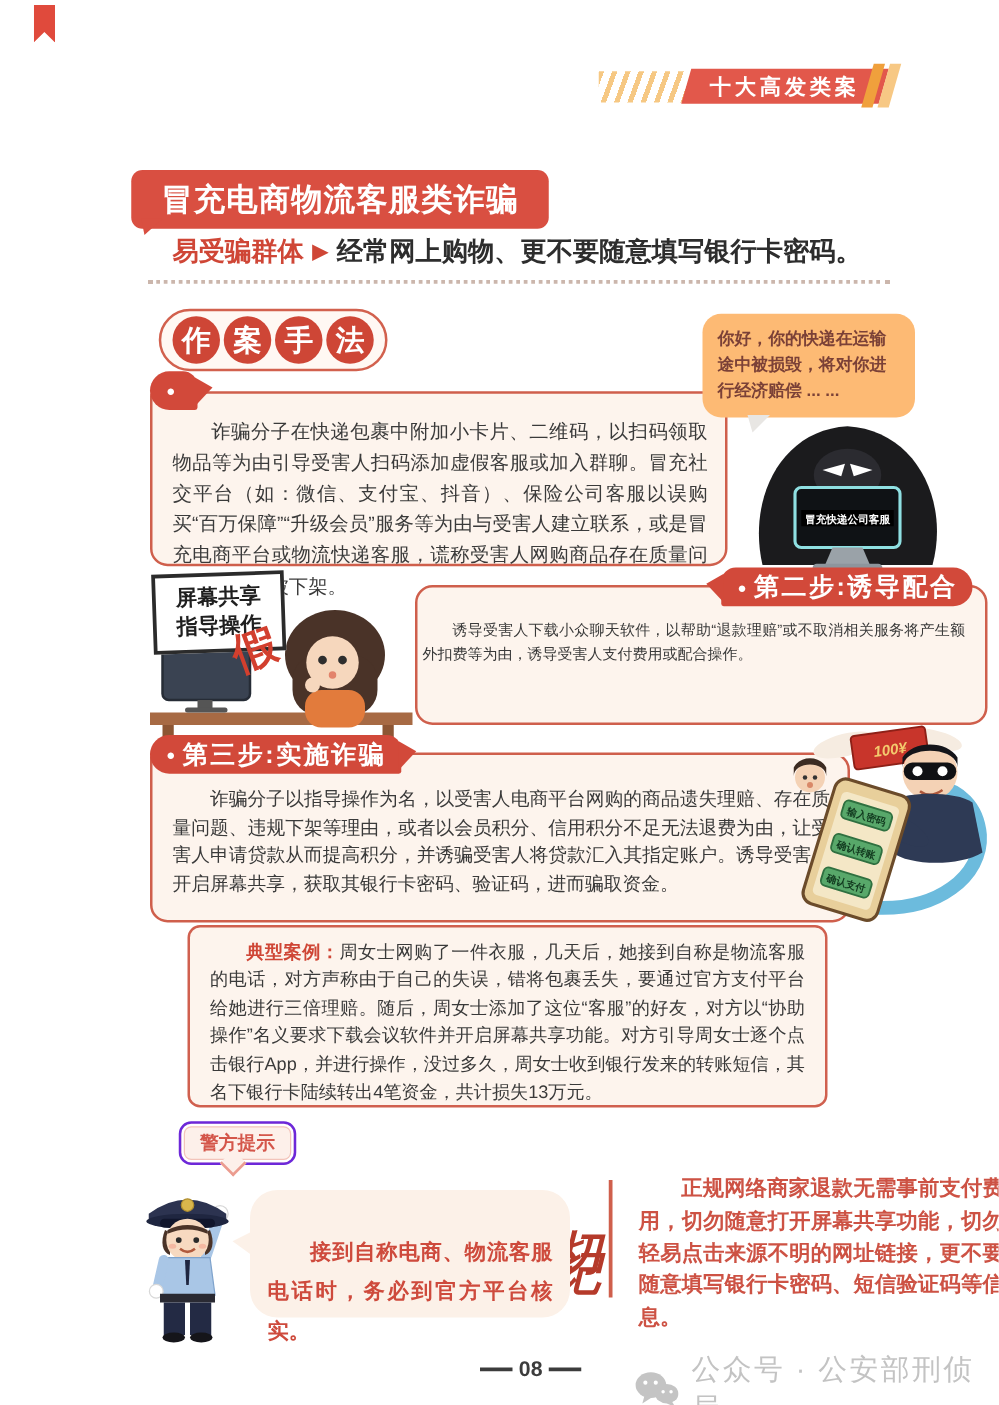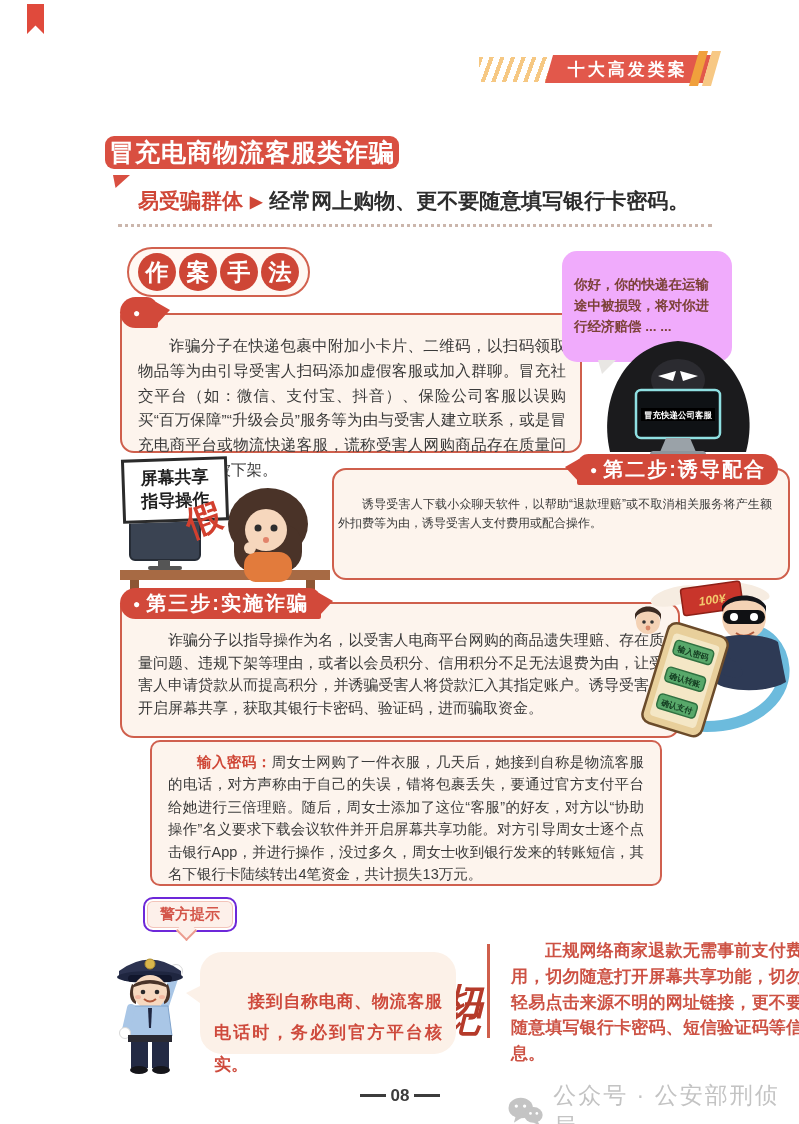--- a/index.html
+++ b/index.html
@@ -13,22 +13,22 @@
   
   .banner-stripes { position:absolute; left:479px; top:57px; width:74px; height:25px;
     background:repeating-linear-gradient(110deg,#f6c883 0 4px,rgba(0,0,0,0) 4px 10px); }
   .banner-bar { position:absolute; left:549px; top:55px; width:158px; height:28px; background:#e2584b;
     transform:skewX(-16deg); display:flex; align-items:center; justify-content:center; }
   .banner-bar span { transform:skewX(16deg); color:#fff; font-weight:bold; font-size:17px; letter-spacing:3px; }
   .banner-acc1 { position:absolute; left:694px; top:51px; width:9px; height:35px; background:#f0a03c; transform:skewX(-16deg); }
   .banner-acc2 { position:absolute; left:707px; top:51px; width:9px; height:35px; background:#f7c884; transform:skewX(-16deg); }
 
   
-  .title-box { position:absolute; left:105px; top:136px; height:33px; background:#d94f41; border-radius:9px;
-    display:flex; align-items:center; padding:0 4px; color:#fff; font-size:25px; font-weight:bold; letter-spacing:1px; }
+  .title-box { position:absolute; left:105px; top:136px; height:47px; background:#d94f41; border-radius:9px;
+    display:flex; align-items:center; padding:0 24px; color:#fff; font-size:25px; font-weight:bold; letter-spacing:1px; }
   .title-tail { position:absolute; left:113px; top:175px; width:17px; height:13px; background:#d94f41;
     clip-path:polygon(0 0,100% 0,15% 100%); }
   .subtitle { position:absolute; left:138px; top:187px; display:flex; align-items:center; gap:7px;
     font-weight:bold; font-size:21px; color:#2d2d2d; white-space:nowrap; }
   .subtitle .red { color:#cf4636; }
   .subtitle .arrow { color:#cf4636; font-size:16px; }
   .dotline { position:absolute; left:118px; top:224px; width:594px; border-top:3px dotted #cbb6ac; }
 
   
   .method-badge { position:absolute; left:127px; top:247px; display:inline-flex; gap:3px; padding:4px 9px;
@@ -53,22 +53,22 @@
   .box1 .step-text { padding:19px 14px 0 16px; font-size:15.5px; line-height:1.6; }
   .box2 { left:332px; top:468px; width:458px; height:112px; }
   .box2 .step-text { padding:25px 16px 0 4px; font-size:12px; line-height:1.58; }
   .box3 { left:120px; top:602px; width:560px; height:136px; border-radius:4px 14px 14px 14px; }
   .box3 .step-text { padding:25px 14px 0 16px; font-size:15px; line-height:1.5; }
   .pill1 { left:120px; top:297px; border-radius:16px 12px 2px 16px; }
   .pill2 { left:577px; top:454px; border-radius:12px 16px 16px 2px; }
   .pill3 { left:120px; top:588px; border-radius:16px 12px 2px 16px; }
 
   
-  .hacker-bubble { position:absolute; left:562px; top:251px; width:170px; background:#f0abfc; border-radius:15px;
-    padding:24px 12px; color:#7b4137; font-weight:bold; font-size:13.5px; line-height:1.55; z-index:5; }
+  .hacker-bubble { position:absolute; left:562px; top:251px; width:170px; background:#fdba74; border-radius:15px;
+    padding:10px 12px; color:#7b4137; font-weight:bold; font-size:13.5px; line-height:1.55; z-index:5; }
   .hacker-bubble::after { content:""; position:absolute; left:36px; bottom:-12px;
     border-top:14px solid #e8e6e3; border-left:4px solid transparent; border-right:14px solid transparent; }
 
   .illus { position:absolute; z-index:6; }
 
   
   .ss-box { position:absolute; left:122px; top:458px; width:106px; height:64px; background:#fff; border:3px solid #2b2b2b;
     display:flex; flex-direction:column; align-items:center; justify-content:center; font-size:17px; font-weight:bold;
     color:#1f1f1f; line-height:1.35; z-index:7; transform:rotate(-2deg); }
   .fake-stamp { position:absolute; left:186px; top:496px; font-size:36px; font-weight:bold; color:#d23f2e;
@@ -93,21 +93,21 @@
     border-right:18px solid #fcf1e8; border-top:9px solid transparent; border-bottom:13px solid transparent; }
   .officer-bubble p { color:#ce4a3c; font-weight:bold; font-size:17px; line-height:1.85; text-align:justify; text-indent:2em; }
 
   .motto { position:absolute; left:438px; top:953px; writing-mode:vertical-rl; font-size:37px; font-weight:bold;
     font-style:italic; color:#b53a2a; letter-spacing:16px; font-family:"DejaVu Serif", serif; }
   .v-divider { position:absolute; left:487px; top:944px; width:3px; height:94px; background:#cf5f4c; }
   .advice { position:absolute; left:511px; top:938px; width:292px; color:#cd5244; font-weight:bold;
     font-size:17px; line-height:1.52; text-align:justify; text-indent:2em; }
 
   
-  .page-num { position:absolute; left:330px; top:1086px; width:140px; text-align:center; font-size:17px;
+  .page-num { position:absolute; left:330px; top:1086px; width:140px; text-align:right; font-size:17px;
     font-weight:bold; color:#3c3c3c; }
   .page-num .dash { display:inline-block; width:26px; height:3px; background:#3c3c3c; vertical-align:middle; margin:0 5px 3px; }
   .wechat-row { position:absolute; left:508px; top:1080px; display:flex; align-items:center; gap:10px;
     color:#c3c3c3; font-size:23px; letter-spacing:2px; }
 </style>
 </head>
 <body>
 
 <div class="page">
 
@@ -221,21 +221,21 @@
       <rect x="39" y="74" width="40" height="15" rx="4" fill="#58a86a" stroke="#2f7040" stroke-width="1.5"></rect>
       <text x="59" y="85" text-anchor="middle" font-size="8" font-weight="bold" fill="#123a1f">输入密码</text>
       <rect x="39" y="102" width="40" height="15" rx="4" fill="#58a86a" stroke="#2f7040" stroke-width="1.5"></rect>
       <text x="59" y="113" text-anchor="middle" font-size="8" font-weight="bold" fill="#123a1f">确认转账</text>
       <rect x="39" y="130" width="40" height="15" rx="4" fill="#58a86a" stroke="#2f7040" stroke-width="1.5"></rect>
       <text x="59" y="141" text-anchor="middle" font-size="8" font-weight="bold" fill="#123a1f">确认支付</text>
     </g>
   </svg>
 
   <div class="case-box">
-    <span class="indent" style="display:inline"></span><span class="lbl" style="margin-left:2em;">输入密码：</span><span>周女士网购了一件衣服，几天后，她接到自称是物流客服的电话，对方声称由于自己的失误，错将包裹丢失，要通过官方支付平台给她进行三倍理赔。随后，周女士添加了这位“客服”的好友，对方以“协助操作”名义要求下载会议软件并开启屏幕共享功能。对方引导周女士逐个点击银行App，并进行操作，没过多久，周女士收到银行发来的转账短信，其名下银行卡陆续转出4笔资金，共计损失13万元。</span>
+    <span class="indent" style="display:inline"></span><span class="lbl" style="margin-left:2em;">典型案例：</span><span>周女士网购了一件衣服，几天后，她接到自称是物流客服的电话，对方声称由于自己的失误，错将包裹丢失，要通过官方支付平台给她进行三倍理赔。随后，周女士添加了这位“客服”的好友，对方以“协助操作”名义要求下载会议软件并开启屏幕共享功能。对方引导周女士逐个点击银行App，并进行操作，没过多久，周女士收到银行发来的转账短信，其名下银行卡陆续转出4笔资金，共计损失13万元。</span>
   </div>
 
   <div class="tip-label">警方提示</div>
 
   <svg class="illus" style="left:93px; top:942px;" width="114" height="134" viewBox="0 0 114 134">
     <path d="M72,62 L82,32" stroke="#a9c6e6" stroke-width="9" stroke-linecap="round"></path>
     <circle cx="83" cy="29" r="6.5" fill="#fff" stroke="#d8d8d8"></circle>
     <path d="M26,29 Q57,6 88,29 L88,35 L26,35 Z" fill="#2c3350"></path>
     <ellipse cx="57" cy="35" rx="33" ry="6" fill="#1f2640"></ellipse>
     <rect x="35" y="33" width="44" height="7" rx="3.5" fill="#11162c"></rect>

